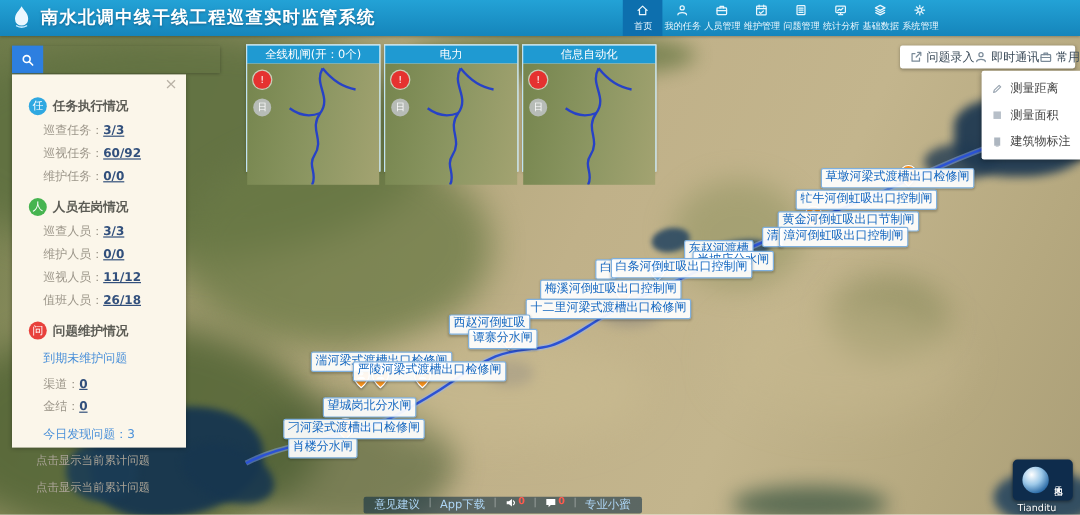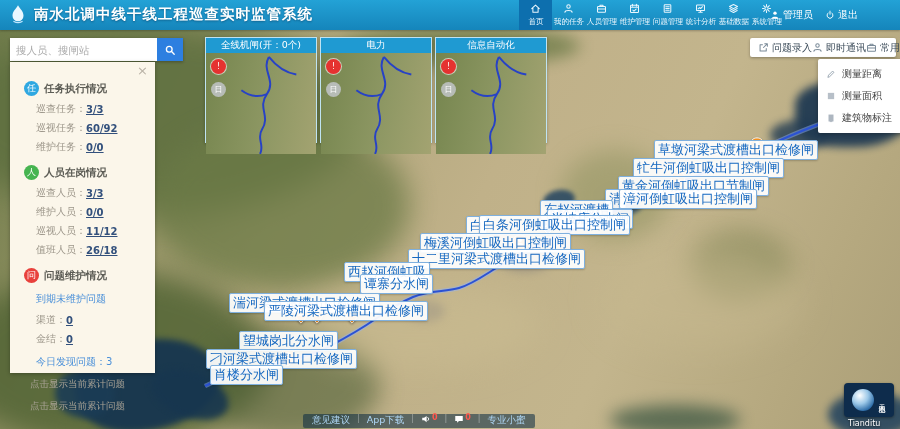--- a/index.html
+++ b/index.html
@@ -61,22 +61,22 @@
   
   .map-toolbar{position:absolute;left:750px;top:38px;width:146px;height:19px;background:#fff;border-radius:2px;z-index:5;
     display:flex;align-items:center;justify-content:space-between;padding:0 8px;box-sizing:border-box;box-shadow:0 1px 3px rgba(0,0,0,.3);}
   .tb-item{display:flex;align-items:center;gap:3px;font-size:10px;color:#3a4a58;cursor:pointer;white-space:nowrap;}
   .tb-item .icon svg{width:11px;height:11px;display:block;color:#7a8a98;}
   .tools-menu{position:absolute;left:818px;top:59px;width:92px;background:#fff;border-radius:2px;z-index:5;
     box-shadow:0 1px 4px rgba(0,0,0,.3);padding:4px 0;}
   .tm-row{display:flex;align-items:center;gap:6px;padding:4px 8px;font-size:10px;color:#444;cursor:pointer;white-space:nowrap;}
   .tm-row .icon svg{width:10px;height:10px;display:block;color:#98a4b0;}
   
-  .map-label{position:absolute;z-index:3;font-size:13px;line-height:1.25;color:#1467c0;background:rgba(255,255,255,.93);
-    border:1px solid #7fb0de;border-radius:2px;padding:1px 3px;white-space:nowrap;box-shadow:0 1px 2px rgba(0,0,0,.2);cursor:pointer;}
+  .map-label{position:absolute;z-index:3;font-size:10px;line-height:1.25;color:#1467c0;background:rgba(255,255,255,.93);
+    border:1px solid #7fb0de;border-radius:2px;padding:1px 3px;white-space:nowrap;box-shadow:0 1px 2px rgba(0,0,0,.2);cursor:pointer;margin-left:30px;}
   .pin{position:absolute;z-index:2;transform:translate(-50%,-100%);cursor:pointer;}
   .pin svg{display:block;filter:drop-shadow(0 1px 1px rgba(0,0,0,.4));}
   
   .bottom-bar{position:absolute;left:303px;top:414px;height:14px;background:rgba(8,40,66,.55);border-radius:2px;z-index:4;
     display:flex;align-items:flex-start;gap:7px;padding:0 9px;font-size:9.5px;color:#cfe6fa;}
   .bb-sep{color:rgba(255,255,255,.4);font-size:8px;}
   .bb-link{cursor:pointer;color:#aed6f5;white-space:nowrap;}
   .bb-badge{display:flex;align-items:flex-start;gap:1px;cursor:pointer;}
   .bb-badge .icon svg{width:10px;height:10px;display:block;color:#fff;}
   .bb-count{color:#ff5a4e;font-size:8px;line-height:1;font-weight:bold;}
@@ -320,44 +320,23 @@
         <div class="nav-item">
           <span class="icon">
             <svg viewBox="0 0 16 16">
               <circle class="s" cx="8" cy="8" r="2.4"></circle>
               <path class="s" d="M8 2.2v2M8 11.8v2M2.2 8h2M11.8 8h2M3.9 3.9l1.4 1.4M10.7 10.7l1.4 1.4M12.1 3.9l-1.4 1.4M5.3 10.7l-1.4 1.4"></path>
             </svg>
           </span>
           <span class="nav-label">系统管理</span>
         </div>
       </nav>
-    <div class="user-area">
-      <span class="hdr-chip">
-        <span class="icon">
-            <svg viewBox="0 0 16 16">
-              <circle class="f" cx="8" cy="5" r="2.7"></circle>
-              <path class="f" d="M2.6 13.8c0-4.2 10.8-4.2 10.8 0z"></path>
-            </svg>
-          </span>
-        <span>管理员</span>
-      </span>
-      <span class="hdr-chip">
-        <span class="icon">
-            <svg viewBox="0 0 16 16">
-              <path class="s" d="M5.3 4.6a4.7 4.7 0 1 0 5.4 0"></path>
-              <path class="s" d="M8 1.8v5"></path>
-            </svg>
-          </span>
-        <span>退出</span>
-      </span>
-    </div>
   </header>
 
   <div class="search-wrap">
-    <input type="text" placeholder="搜人员、搜闸站" style="">
     <div class="search-btn">
       <span class="icon">
           <svg viewBox="0 0 16 16">
             <circle cx="7" cy="7" r="3.8" fill="none" stroke="#fff" stroke-width="1.8"></circle>
             <path d="M9.8 9.8 13.6 13.6" stroke="#fff" stroke-width="1.8" stroke-linecap="round"></path>
           </svg>
         </span>
     </div>
   </div>
 

